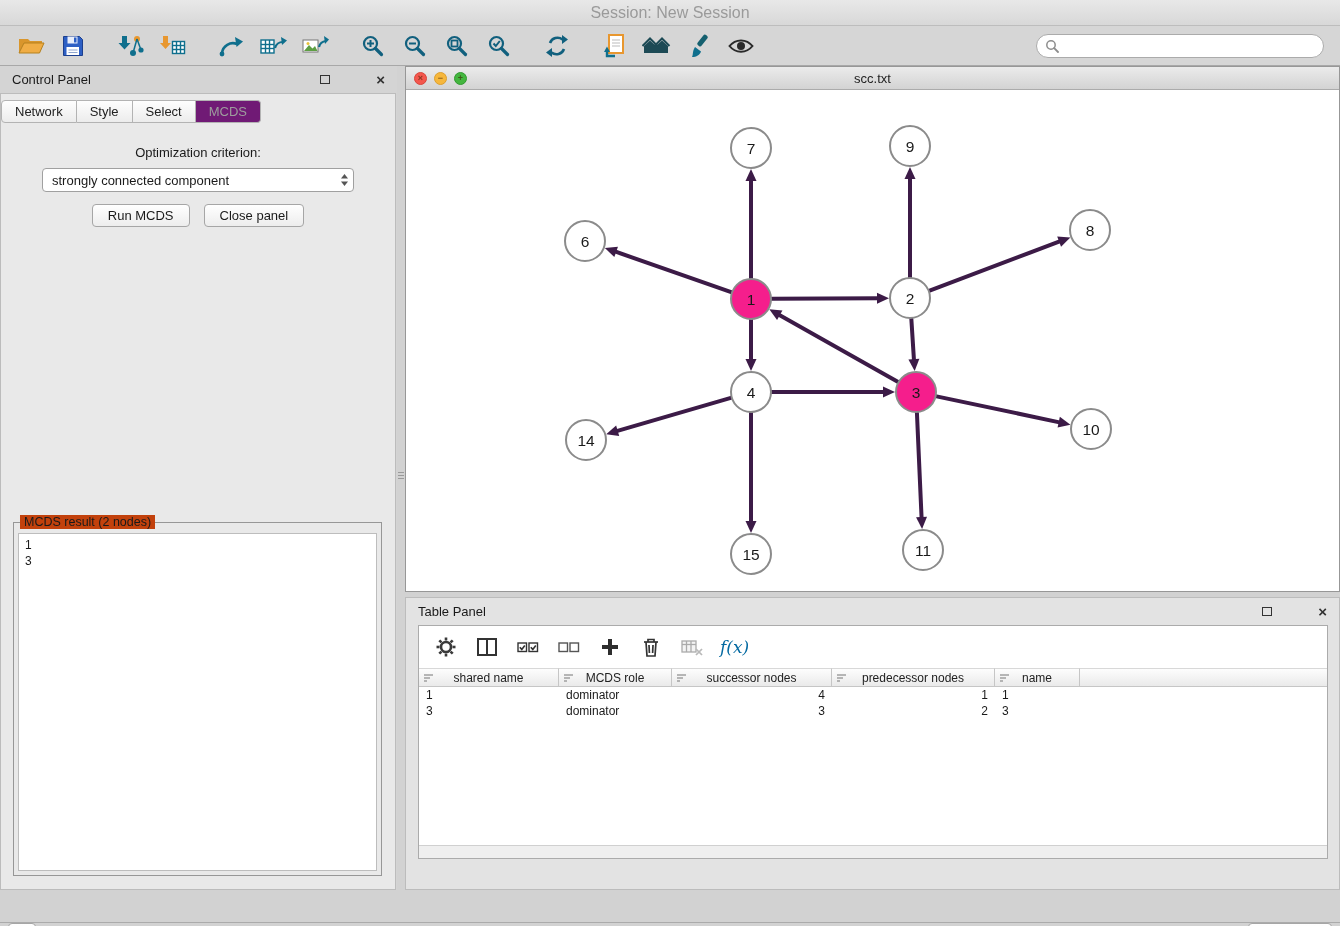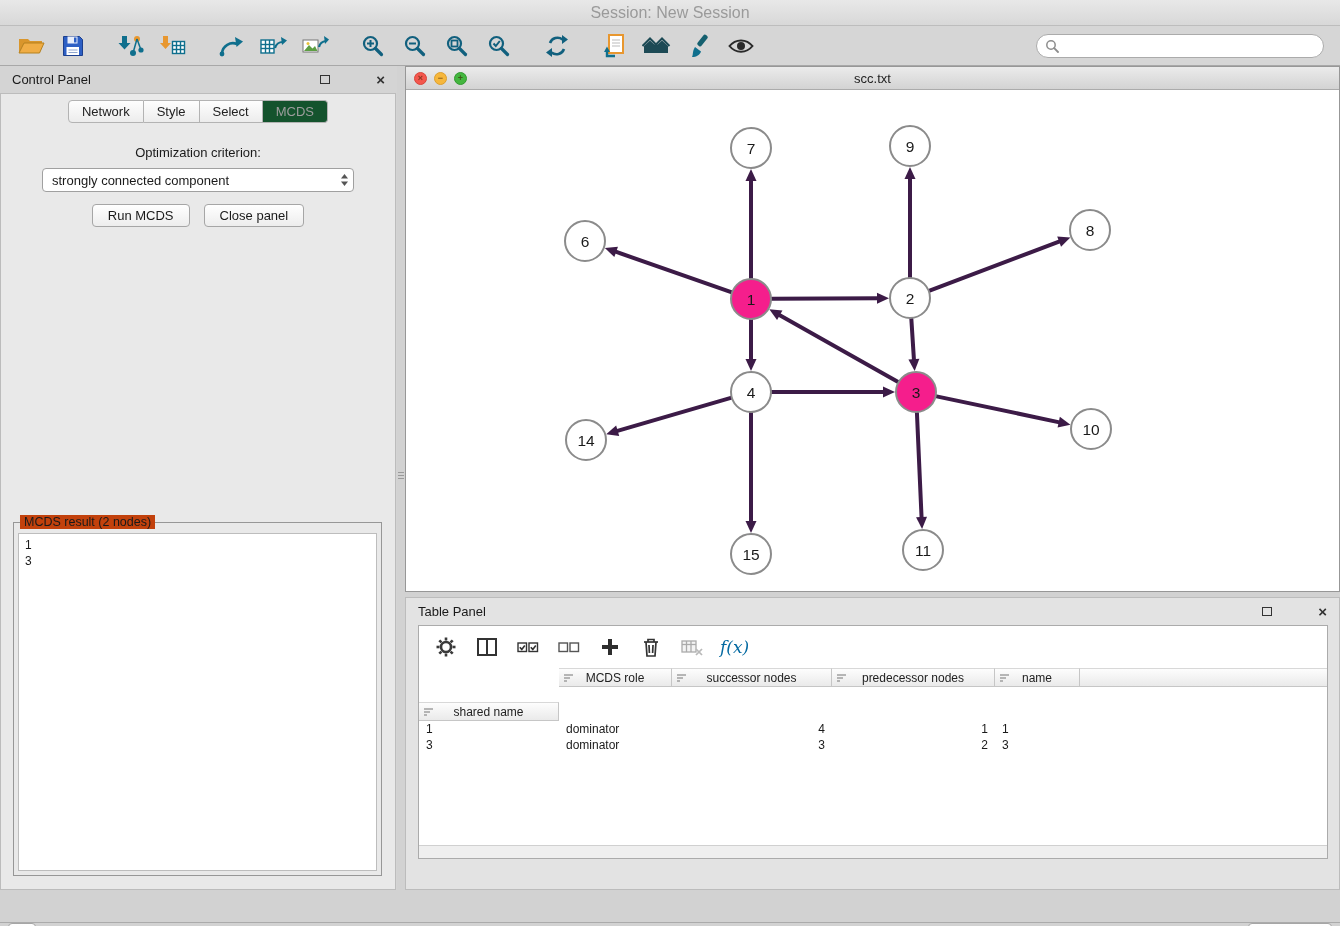--- a/index.html
+++ b/index.html
@@ -47,29 +47,29 @@
     font-size:13px; color:#1a1a1a;gap:32px;
   }
   .panel-header .spacer { flex:1; }
   .float-ic {
     width:10px; height:9px; border:1.5px solid #333; display:inline-block; margin-right:14px;
   }
   .close-ic { font-size:15px; font-weight:bold; color:#333; line-height:1; }
   .close-ic::before { content:"×"; }
 
   
-  .seg-tabs { display:flex; justify-content:center; }
+  .seg-tabs { display:flex; justify-content:flex-start; }
   .seg-tab {
     padding:3px 13px; font-size:13px; color:#222;
     background:linear-gradient(#fefefe,#ececec);
     border:1px solid #b3b3b3; border-left:none;
   }
   .seg-tab:first-child { border-left:1px solid #b3b3b3; border-radius:4px 0 0 4px; }
   .seg-tab:last-child { border-radius:0 4px 4px 0; }
-  .seg-tab.active { background:#14532d; color:#9d9d9d; }
+  .seg-tab.active { background:#701a75; color:#9d9d9d; }
 
   
   .control-panel {
     position:absolute; left:0; top:66px; width:397px; height:824px;
     background:#d4d4d4;
   }
   .cp-content {
     position:absolute; left:0; right:1px; top:27px; bottom:0;
     background:#e9e9e9; border:1px solid #bcbcbc;
   }
@@ -528,21 +528,21 @@
           </g>
           <g stroke="#b9b9b9" stroke-width="1.7">
             <line x1="16" y1="13" x2="22" y2="19"></line>
             <line x1="22" y1="13" x2="16" y2="19"></line>
           </g>
         </svg>
       </button>
       <span class="fx-label">f(x)</span>
     </div>
     <div class="thead" id="table-header">
-        <div class="th" style="width: 140px; margin-top: 34px;">
+        <div class="th" style="width: 140px;">
           <svg class="sort-ic" width="11" height="10" viewBox="0 0 11 10">
             <g stroke="#8a8a8a" stroke-width="1.2" fill="none">
               <line x1="1" y1="2" x2="10" y2="2"></line>
               <line x1="1" y1="5" x2="7" y2="5"></line>
               <line x1="1" y1="8" x2="4" y2="8"></line>
             </g>
           </svg>
           <span>shared name</span>
         </div>
         <div class="th" style="width: 113px;">

